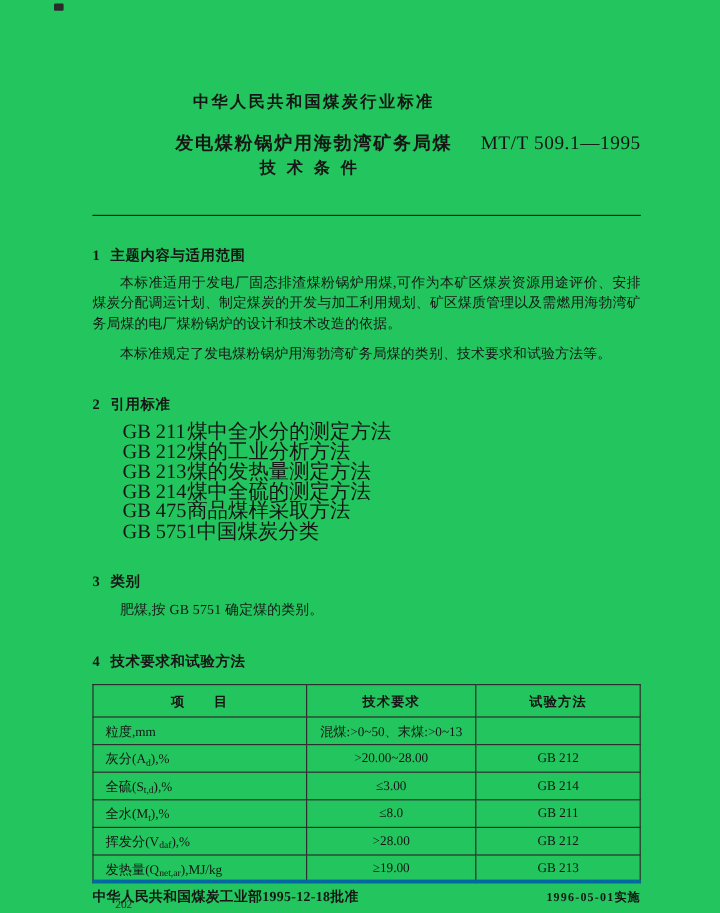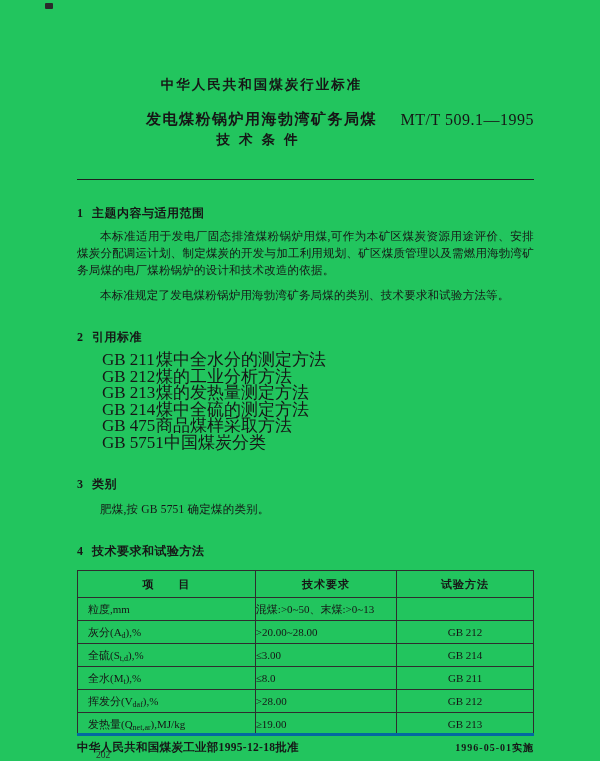--- a/index.html
+++ b/index.html
@@ -36,21 +36,21 @@
 
   
   .spec-table { width:100%; border-collapse:collapse; margin-top:10px; font-size:11px; border:1.5px solid #1f1f1f; table-layout:fixed; }
   .spec-table th, .spec-table td { border:1px solid #2e2e2e; }
   .spec-table th { font-weight:bold; height:27px; text-align:center; letter-spacing:1px; }
   .spec-table td { height:23px; }
   .col-item { width:39%; }
   .col-req { width:31%; }
   .col-method { width:30%; }
   td.c-item { text-align:left; padding-left:10px; }
-  td.c-req { text-align:left; }
+  td.c-req { text-align:center; }
   td.c-method { text-align:center; }
   .sub { font-size:8px; vertical-align:-2px; }
 
   
   .footer {
     position:absolute; left:77px; right:66px; top:733px;
     border-top:3px solid #0369a1;
     padding-top:4px;
     display:flex; justify-content:space-between; align-items:baseline;
   }

